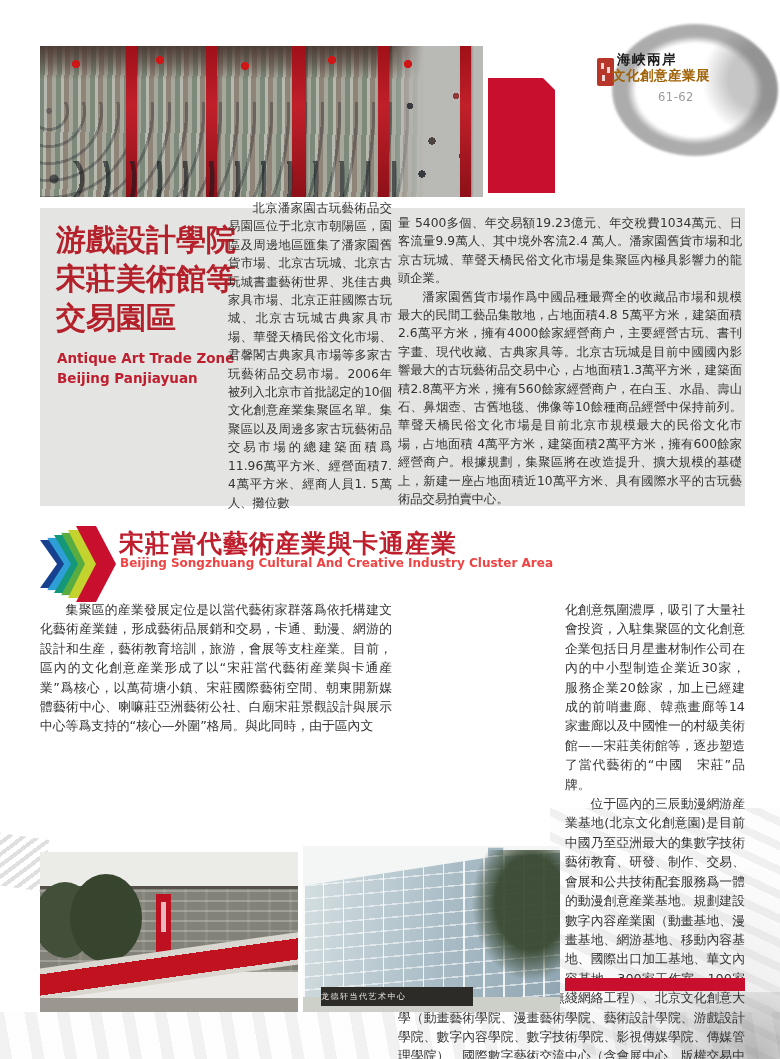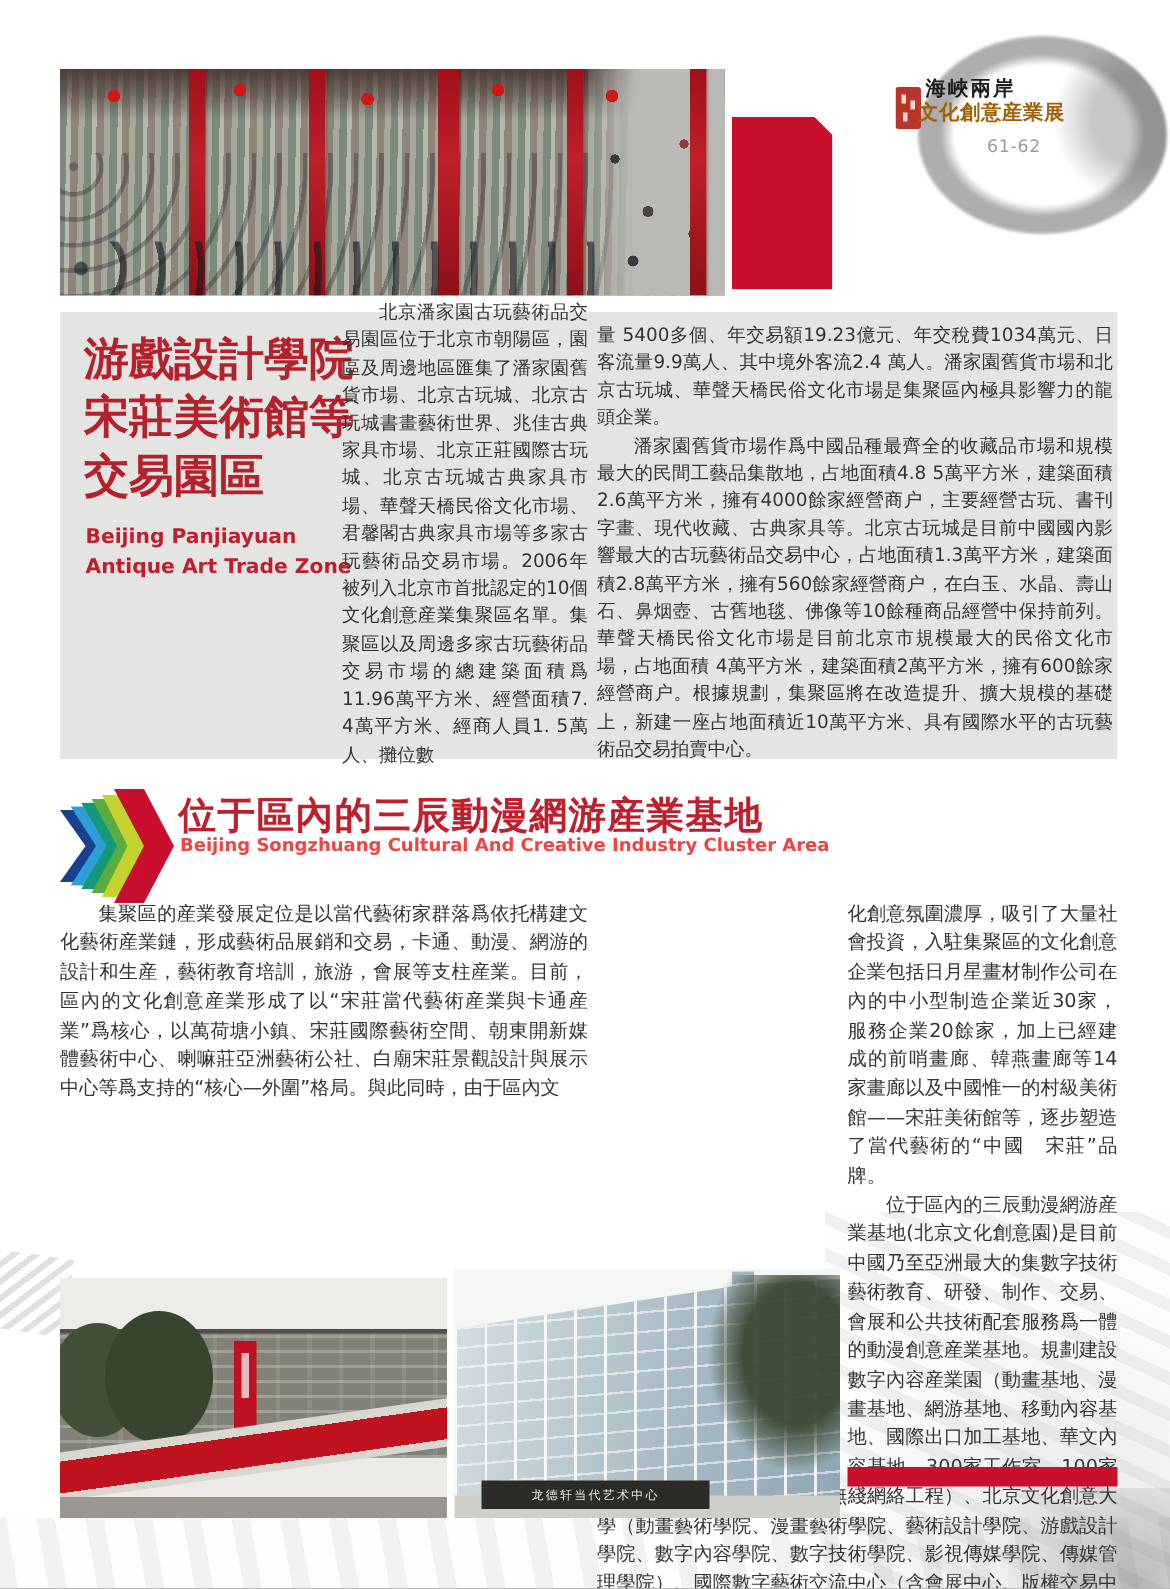--- a/index.html
+++ b/index.html
@@ -102,21 +102,21 @@
   .p2-bldg{position:absolute;inset:0;
     clip-path:polygon(0 24%, 72% 7%, 72% 1%, 78% 1%, 78% 6%, 100% 4%, 100% 100%, 0 100%);
     background-image:
       repeating-linear-gradient(90deg, rgba(255,255,255,.85) 0 1.5px, transparent 1.5px 20px),
       repeating-linear-gradient(175deg, rgba(255,255,255,.55) 0 1.5px, transparent 1.5px 13px),
       linear-gradient(102deg,#d6e0e2,#a9bcc6 55%,#90a6b2);}
   .p2-tree{position:absolute;left:168px;top:4px;width:100px;height:132px;
     background:radial-gradient(ellipse at 60% 40%, rgba(58,73,50,.95) 0 42%, rgba(58,73,50,.45) 58%, transparent 70%);}
   .p2-ground{position:absolute;left:0;bottom:0;right:0;height:15px;background:#cdd0c9;}
   .p2-sign{position:absolute;left:18px;top:141px;width:152px;height:19px;background:#2c2b28;
-    color:#ece9e2;font:8px/19px "DejaVu Sans",sans-serif;text-align:center;letter-spacing:1.5px;}
+    color:#ece9e2;font:8px/19px "DejaVu Sans",sans-serif;text-align:left;letter-spacing:1.5px;}
 
   .redbar{left:565px;top:978px;width:180px;height:13px;background:#c8102e;z-index:2;}
 
   
   .ghost{z-index:0;}
   .ghost-right{left:550px;top:808px;width:230px;height:251px;opacity:.3;
     background:
       repeating-linear-gradient(25deg, rgba(90,90,90,.3) 0 8px, rgba(210,210,210,.15) 8px 22px),
       radial-gradient(circle at 70% 85%, rgba(60,60,60,.4), transparent 60%);}
   .ghost-bottom{left:0;top:1012px;width:780px;height:47px;opacity:.4;
@@ -156,40 +156,40 @@
   <div class="abs masthead-t2">文化創意産業展</div>
   <div class="abs pageno">61-62</div>
 
   <div class="abs panel"></div>
   <div class="abs s1-title">
     <div>游戲設計學院</div>
     <div>宋莊美術館等</div>
     <div>交易園區</div>
   </div>
   <div class="abs s1-en">
+    <div>Antique Art Trade Zone</div>
     <div>Beijing Panjiayuan</div>
-    <div>Antique Art Trade Zone</div>
   </div>
   <div class="abs bodytext s1-col1">
     <p class="indent">北京潘家園古玩藝術品交易園區位于北京市朝陽區，園區及周邊地區匯集了潘家園舊貨市場、北京古玩城、北京古玩城書畫藝術世界、兆佳古典家具市場、北京正莊國際古玩城、北京古玩城古典家具市場、華聲天橋民俗文化市場、君馨閣古典家具市場等多家古玩藝術品交易市場。2006年被列入北京市首批認定的10個文化創意産業集聚區名單。集聚區以及周邊多家古玩藝術品交易市場的總建築面積爲11.96萬平方米、經營面積7. 4萬平方米、經商人員1. 5萬人、攤位數</p>
   </div>
   <div class="abs bodytext s1-col2">
     <p>量 5400多個、年交易額19.23億元、年交稅費1034萬元、日客流量9.9萬人、其中境外客流2.4 萬人。潘家園舊貨市場和北京古玩城、華聲天橋民俗文化市場是集聚區內極具影響力的龍頭企業。</p>
     <p class="indent">潘家園舊貨市場作爲中國品種最齊全的收藏品市場和規模最大的民間工藝品集散地，占地面積4.8 5萬平方米，建築面積2.6萬平方米，擁有4000餘家經營商户，主要經營古玩、書刊字畫、現代收藏、古典家具等。北京古玩城是目前中國國內影響最大的古玩藝術品交易中心，占地面積1.3萬平方米，建築面積2.8萬平方米，擁有560餘家經營商户，在白玉、水晶、壽山石、鼻烟壺、古舊地毯、佛像等10餘種商品經營中保持前列。華聲天橋民俗文化市場是目前北京市規模最大的民俗文化市場，占地面積 4萬平方米，建築面積2萬平方米，擁有600餘家經營商户。根據規劃，集聚區將在改造提升、擴大規模的基礎上，新建一座占地面積近10萬平方米、具有國際水平的古玩藝術品交易拍賣中心。</p>
   </div>
 
   <div class="abs chevrons">
     <span class="chv c1"></span>
     <span class="chv c2"></span>
     <span class="chv c3"></span>
     <span class="chv c4"></span>
     <span class="chv c5"></span>
     <span class="chv c6"></span>
   </div>
-  <div class="abs s2-title">位于區內的三辰動漫網游産業基地</div>
+  <div class="abs s2-title">宋莊當代藝術産業與卡通産業</div>
   <div class="abs s2-en">Beijing Songzhuang Cultural And Creative Industry Cluster Area</div>
 
   <div class="abs bodytext2 s2-col1">
     <p class="indent">集聚區的産業發展定位是以當代藝術家群落爲依托構建文化藝術産業鏈，形成藝術品展銷和交易，卡通、動漫、網游的設計和生産，藝術教育培訓，旅游，會展等支柱産業。目前，區內的文化創意産業形成了以“宋莊當代藝術産業與卡通産業”爲核心，以萬荷塘小鎮、宋莊國際藝術空間、朝東開新媒體藝術中心、喇嘛莊亞洲藝術公社、白廟宋莊景觀設計與展示中心等爲支持的“核心—外圍”格局。與此同時，由于區內文</p>
   </div>
   <div class="abs bodytext2 s2-col2">
     <div class="photo-spacer"></div>
     <p>化創意氛圍濃厚，吸引了大量社會投資，入駐集聚區的文化創意企業包括日月星畫材制作公司在內的中小型制造企業近30家，服務企業20餘家，加上已經建成的前哨畫廊、韓燕畫廊等14家畫廊以及中國惟一的村級美術館——宋莊美術館等，逐步塑造了當代藝術的“中國　宋莊”品牌。</p>
     <p class="indent">位于區內的三辰動漫網游産業基地(北京文化創意園)是目前中國乃至亞洲最大的集數字技術藝術教育、研發、制作、交易、會展和公共技術配套服務爲一體的動漫創意産業基地。規劃建設數字內容産業園（動畫基地、漫畫基地、網游基地、移動內容基地、國際出口加工基地、華文內容基地、300家工作室、100家中小企業及公共技術平臺和無綫網絡工程）、北京文化創意大學（動畫藝術學院、漫畫藝術學院、藝術設計學院、游戲設計學院、數字內容學院、數字技術學院、影視傳媒學院、傳媒管理學院）、國際數字藝術交流中心（含會展中心、版權交易中心、總部大樓）、動漫英語互動體驗式學習區及居住服務創意社區等 5個功能分區。</p>
   </div>

